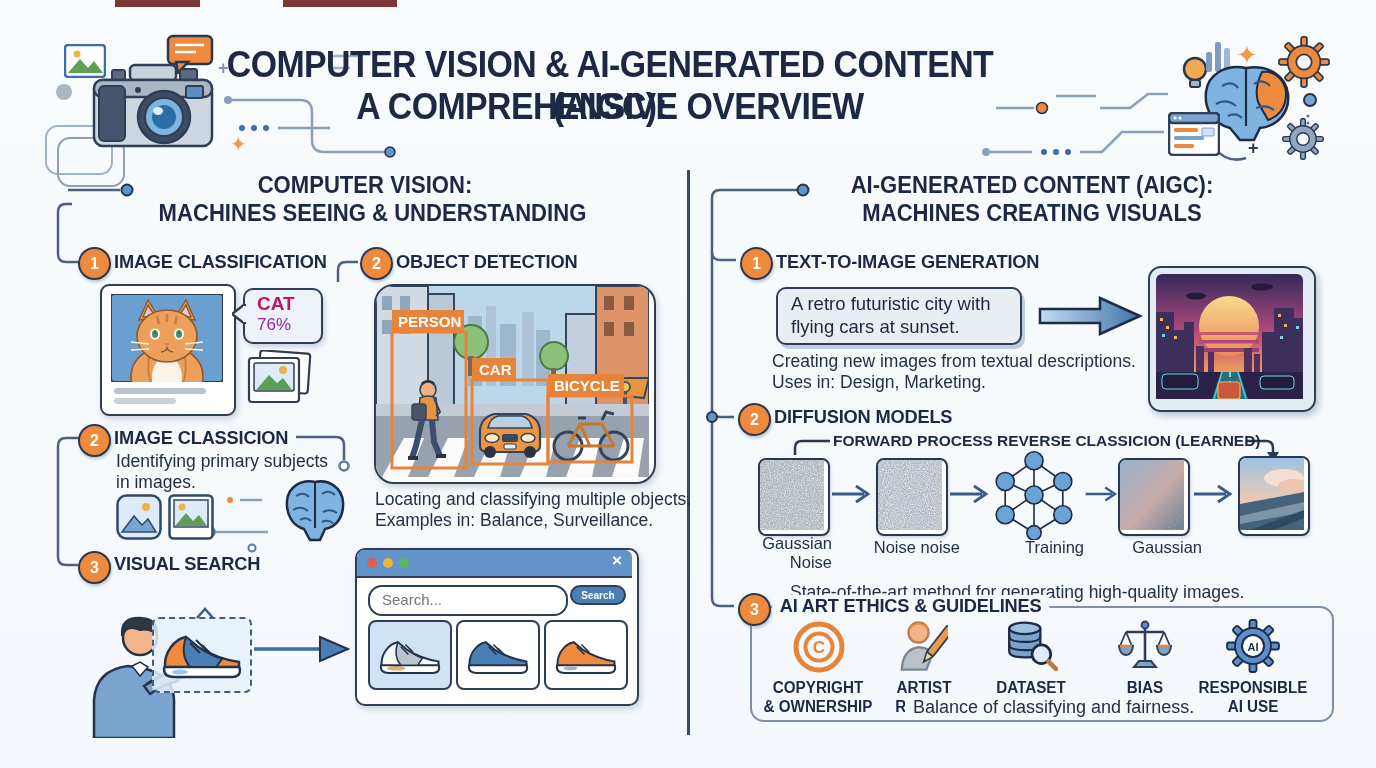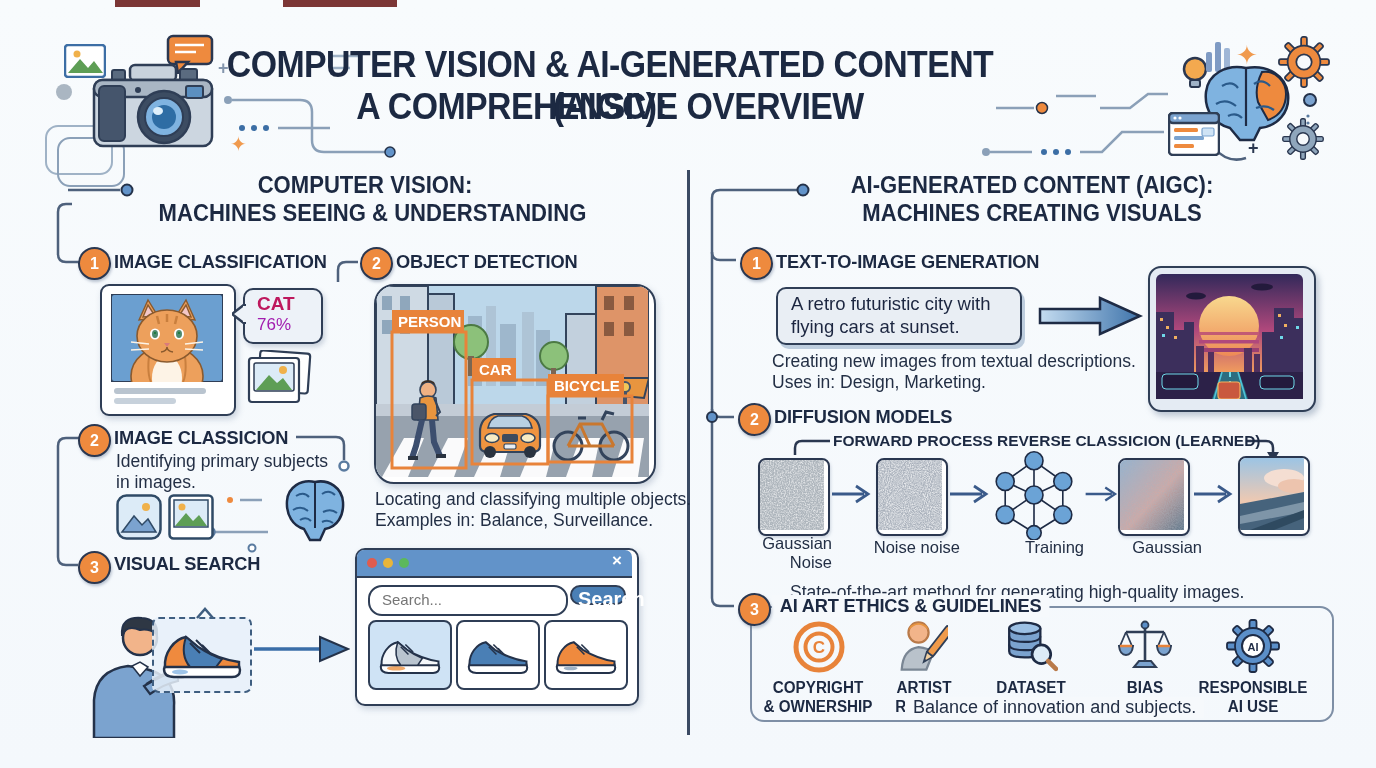--- a/index.html
+++ b/index.html
@@ -441,21 +441,21 @@
   <div class="abs card" style="left:355px;top:548px;width:280px;height:154px;border-radius:10px">
     <div class="abs" style="left:0;top:0;width:275px;height:26px;background:#6293c9;border-bottom:2px solid #2f3e56;border-radius:7px 7px 0 0">
       <span style="position:absolute;left:10px;top:8px;width:10px;height:10px;border-radius:50%;background:#e05c4f"></span>
       <span style="position:absolute;left:26px;top:8px;width:10px;height:10px;border-radius:50%;background:#e8b53a"></span>
       <span style="position:absolute;left:42px;top:8px;width:10px;height:10px;border-radius:50%;background:#5cb85c"></span>
       <span style="position:absolute;right:10px;top:1px;color:#fff;font-size:17px;font-weight:700">×</span>
     </div>
     <div class="abs" style="left:11px;top:35px;width:196px;height:27px;background:#fff;border:2px solid #2f3e56;border-radius:14px">
       <input class="pill-input abs" style="left: 10px; top: 2px; width: 170px; height: 19px; font-size: 15px; color: rgb(122, 135, 152);" placeholder="Search...">
     </div>
-    <button style="position:absolute;left:213px;top:35px;width:56px;height:20px;background:#4a7fb5;border:2px solid #2f3e56;border-radius:14px;color:#fff;font-size:20px;font-weight:700;font-family:'Liberation Sans',sans-serif">Search</button>
+    <button style="position:absolute;left:213px;top:35px;width:56px;height:20px;background:#4a7fb5;border:2px solid #2f3e56;border-radius:14px;color:#fff;font-size:10px;font-weight:700;font-family:'Liberation Sans',sans-serif">Search</button>
     <div class="abs" style="left:11px;top:70px;width:80px;height:66px;background:#cfe3f5;border:2px solid #2f3e56;border-radius:8px">
       <svg style="position:absolute;left:5px;top:14px" width="70" height="40" viewBox="0 0 84 52">
         <path d="M4,40 Q4,48 14,48 H72 Q80,48 80,41 L79,37 H5 Z" fill="#fff" stroke="#24324a" stroke-width="2.6"></path>
         <ellipse cx="24" cy="42" rx="12" ry="3" fill="#f0a868"></ellipse>
         <path d="M5,38 C4,24 14,10 26,8 L38,18 Q58,30 79,33 L79,38 Z" fill="#f4f7fa" stroke="#24324a" stroke-width="2.6"></path>
         <path d="M26,8 L38,18 Q48,25 58,29 L52,38 H30 Q20,26 26,8 Z" fill="#b9c4cf" stroke="#24324a" stroke-width="2"></path>
         <path d="M30,14 L40,24 M36,11 L46,21" stroke="#24324a" stroke-width="2"></path>
       </svg>
     </div>
     <div class="abs" style="left:99px;top:70px;width:80px;height:66px;background:#fff;border:2px solid #2f3e56;border-radius:8px">
@@ -693,15 +693,15 @@
       <circle cx="27" cy="27" r="18"></circle>
     </g>
     <circle cx="27" cy="27" r="11" fill="#fff" stroke="#1e2b45" stroke-width="2"></circle>
     <text x="27" y="31.5" text-anchor="middle" fill="#1e2b45" font-size="11" font-weight="bold" font-family="Liberation Sans,sans-serif">AI</text>
   </svg>
   <div class="abs ethic-label" style="left:1192px;top:678px;width:122px">
     <div>RESPONSIBLE</div>
     <div>AI USE</div>
   </div>
 
-  <div class="abs cap mask" style="left:905px;top:697px;z-index:2;font-size:18px">Balance of innovation and subjects.</div>
+  <div class="abs cap mask" style="left:905px;top:697px;z-index:2;font-size:18px">Balance of classifying and fairness.</div>
 
 </div>
 
 </body></html>

